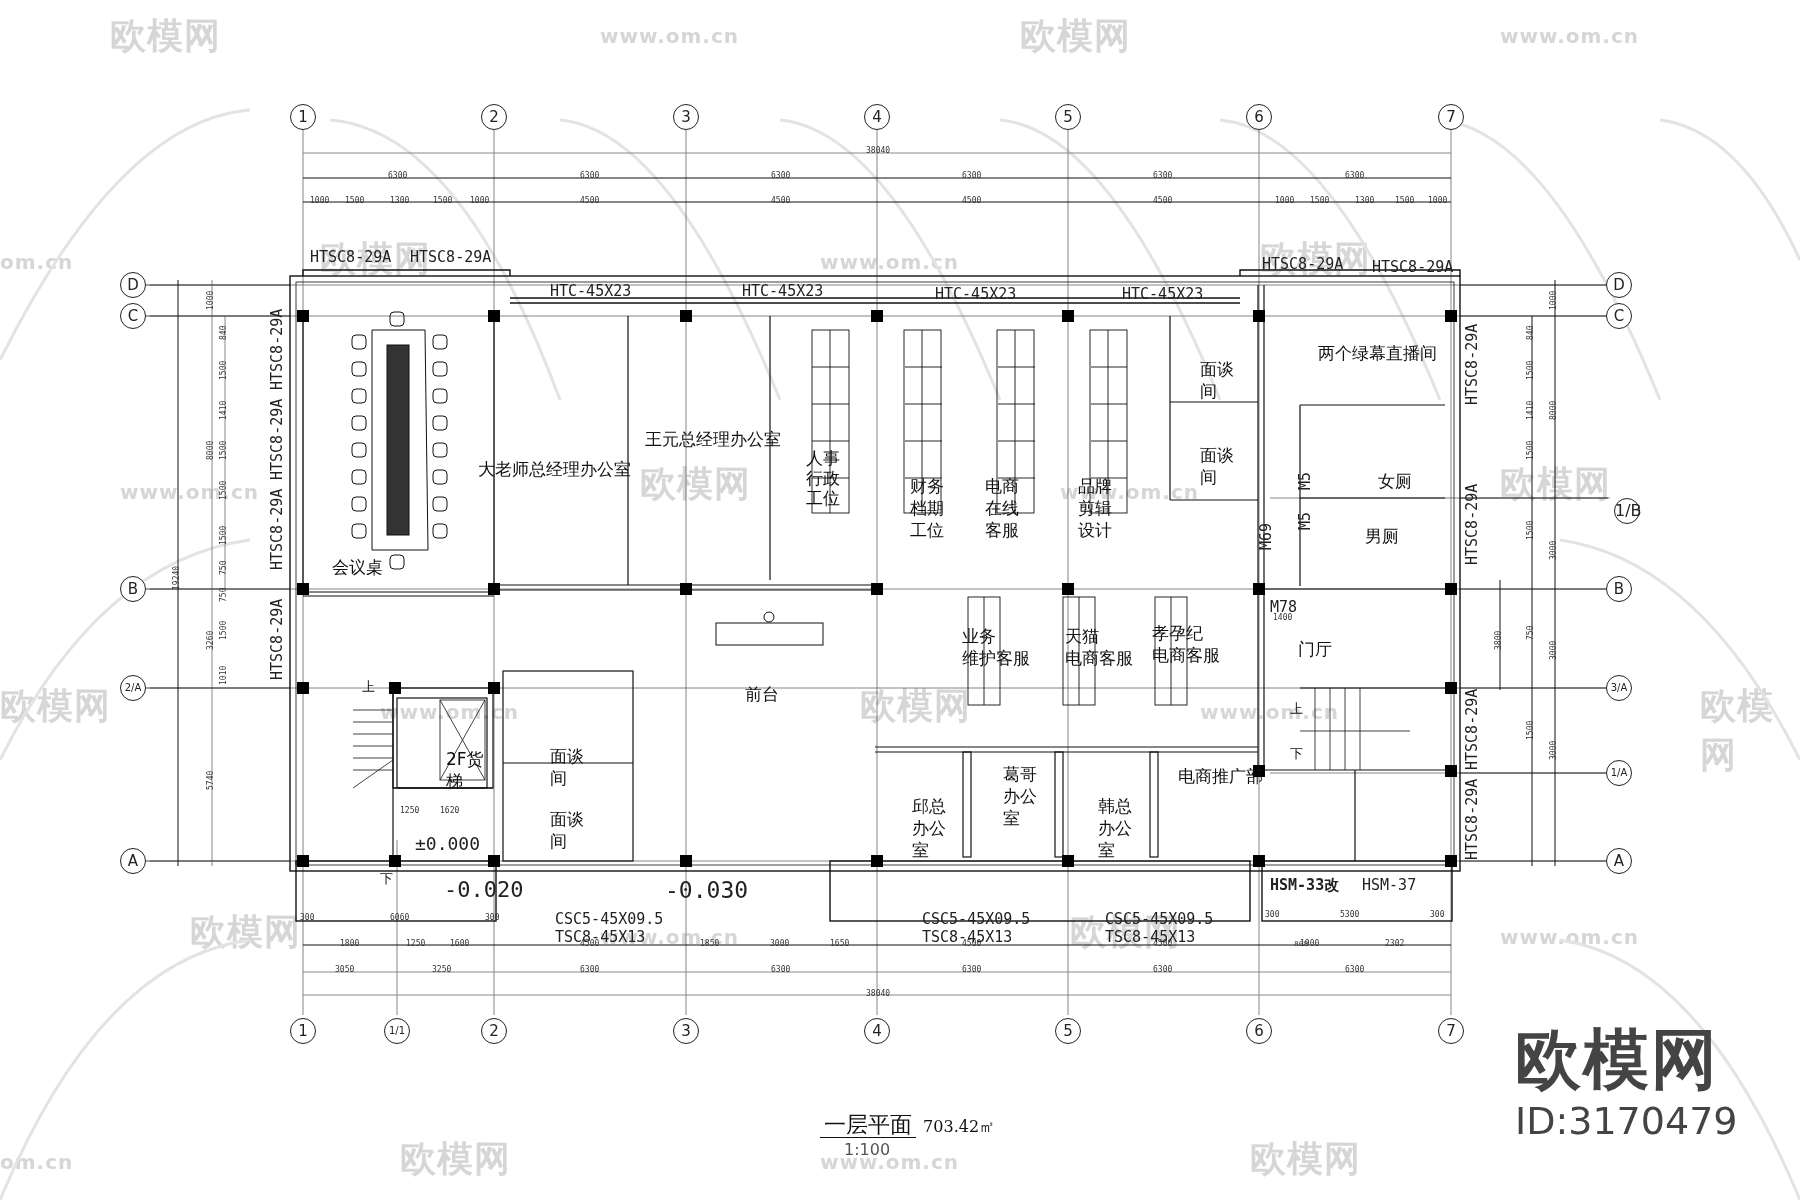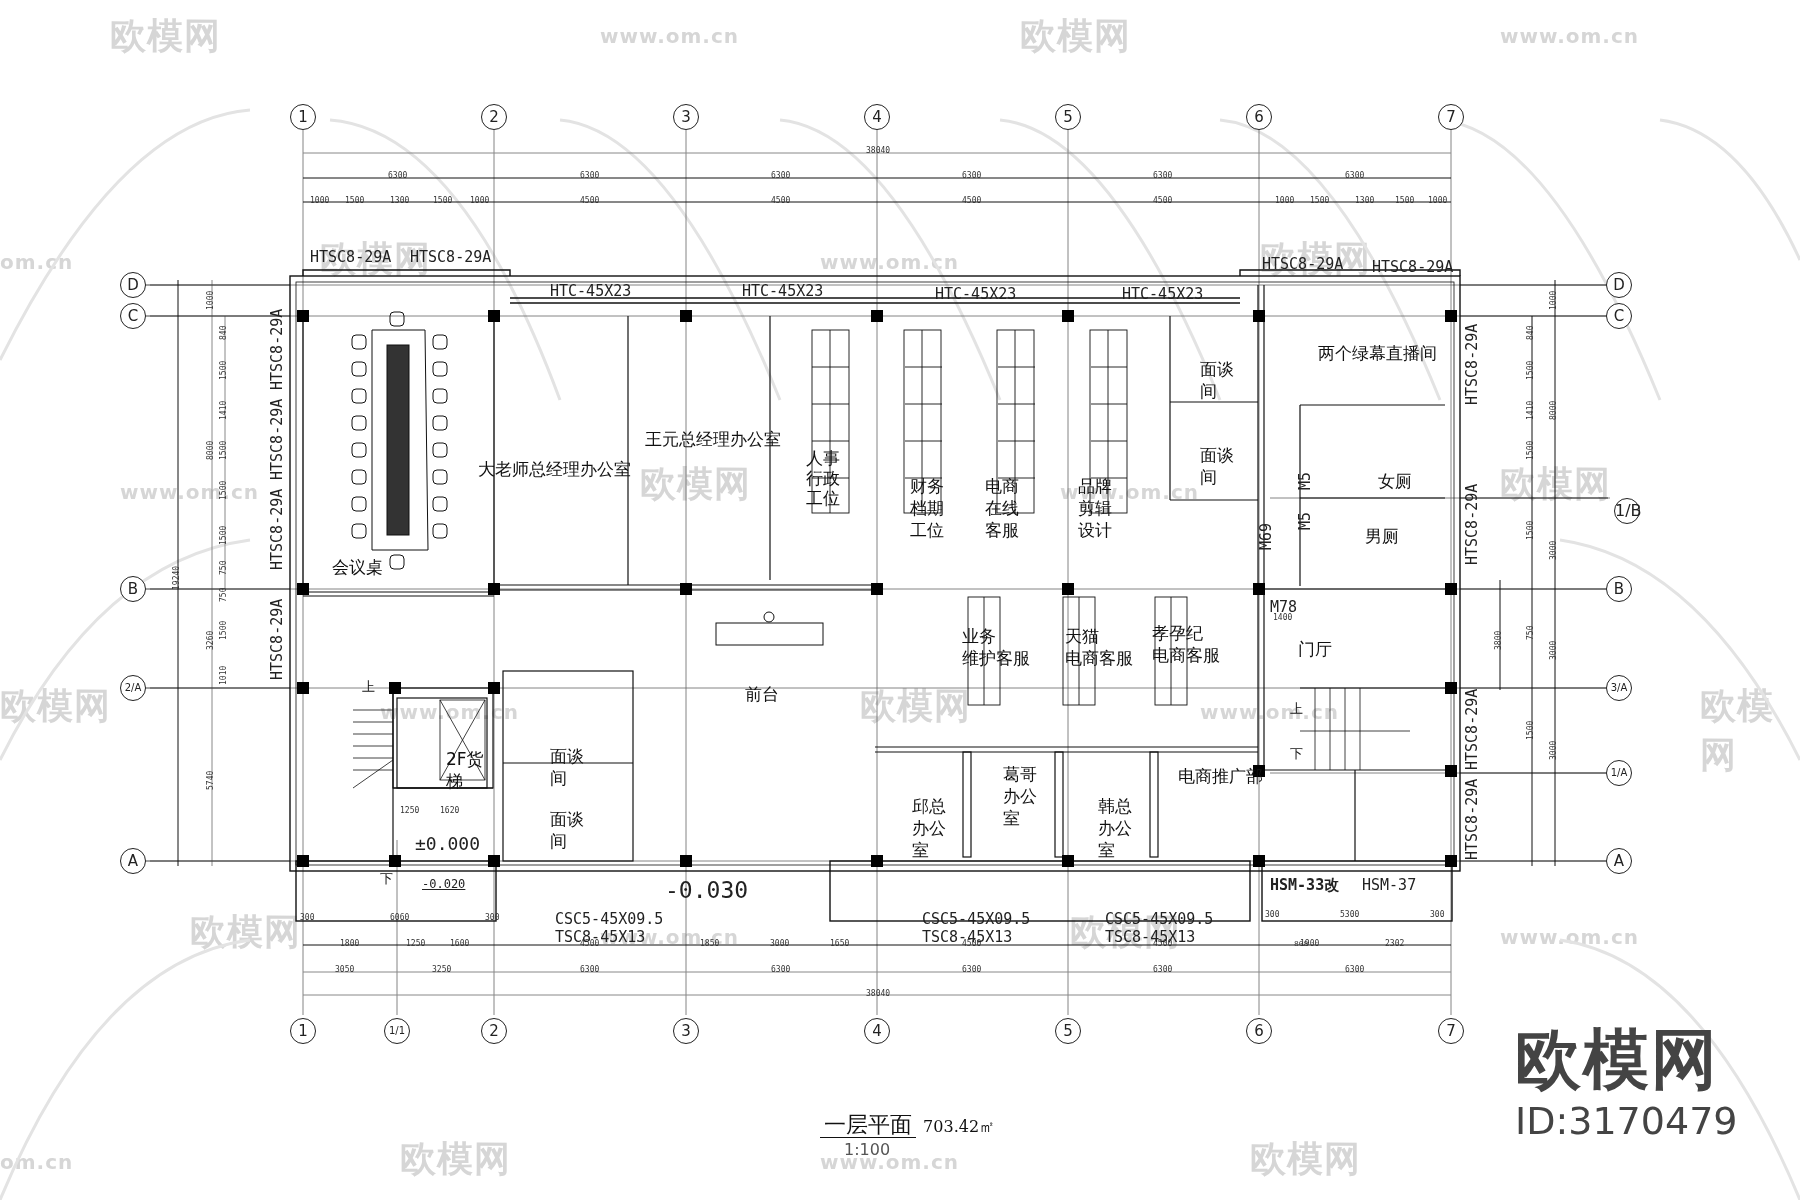--- a/index.html
+++ b/index.html
@@ -423,21 +423,21 @@
 <div>
   <span class="lbl code vert" style="left:1296px;top:490px;">M5</span>
   <span class="lbl code vert" style="left:1296px;top:530px;">M5</span>
   <span class="lbl code vert" style="left:1257px;top:550px;">M69</span>
   <span class="lbl code" style="left:1270px;top:598px;">M78</span>
   <span class="lbl dim" style="left:1273px;top:613px;">1400</span>
 </div>
 
 <div>
   <span class="lbl code" style="left:415px;top:833px;font-size:18px;">±0.000</span>
-  <span class="lbl code" style="left:422px;top:877px;font-size:12px;text-decoration:underline;">-0.020</span>
+  <span class="lbl code" style="left:444px;top:877px;font-size:22px;">-0.020</span>
   <span class="lbl code" style="left:665px;top:877px;font-size:23px;">-0.030</span>
   <span class="lbl room" style="left:362px;top:678px;font-size:13px;">上</span>
   <span class="lbl room" style="left:380px;top:870px;font-size:13px;">下</span>
   <span class="lbl room" style="left:1290px;top:700px;font-size:13px;">上</span>
   <span class="lbl room" style="left:1290px;top:745px;font-size:13px;">下</span>
 </div>
 
 <div>
   <span class="lbl room" style="left:332px;top:556px;">会议桌</span>
   <span class="lbl room" style="left:478px;top:458px;">大老师总经理办公室</span>

